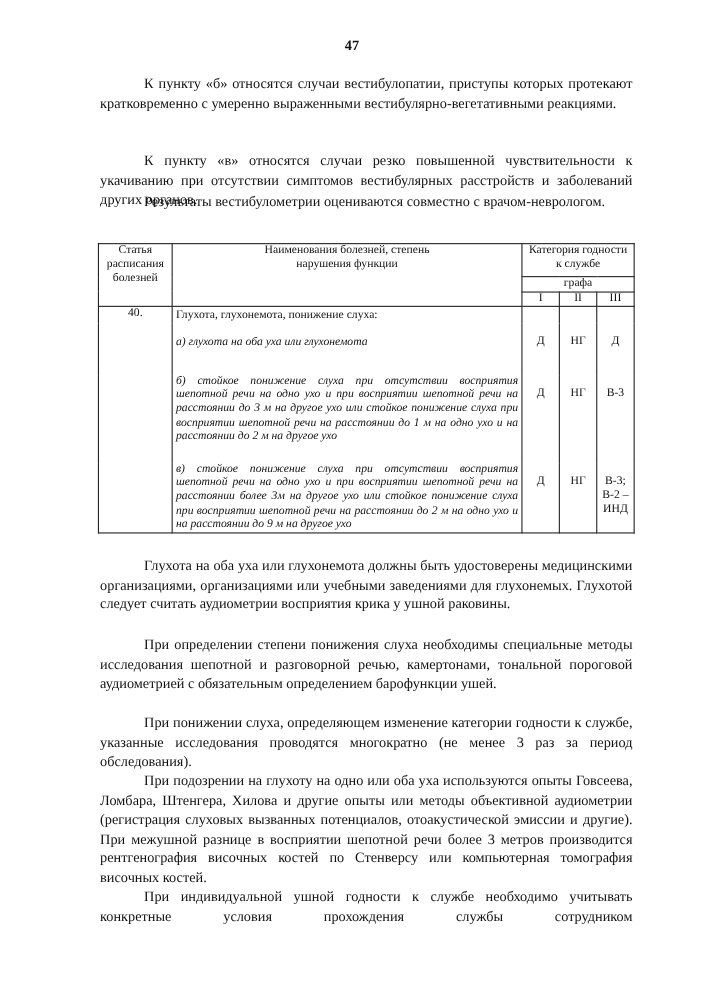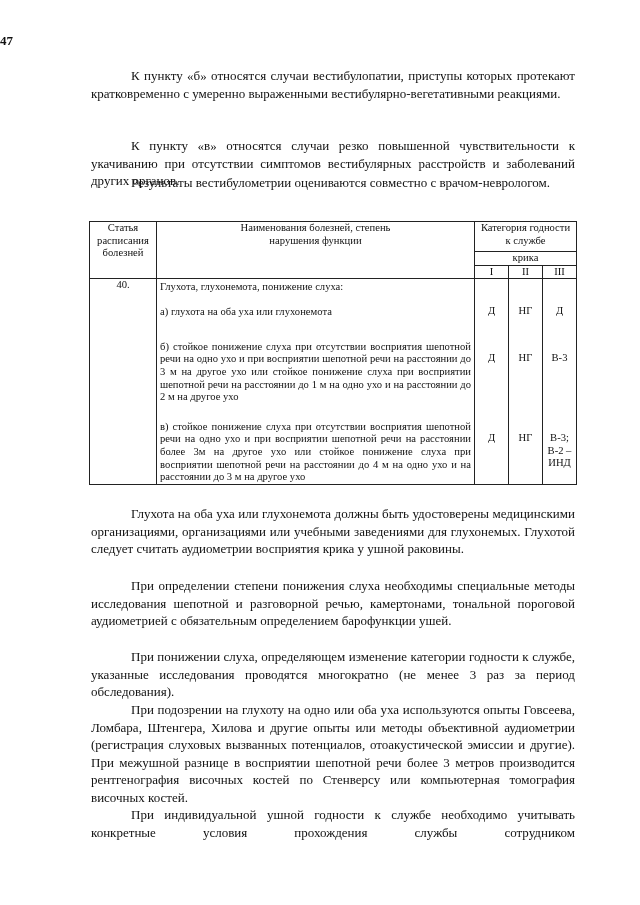--- a/index.html
+++ b/index.html
@@ -1,48 +1,48 @@
 <!DOCTYPE html>
 <html><head>
 <meta charset="utf-8">
 <style>
   html, body { margin:0; padding:0; background:#fff; }
   body { width:640px; height:905px; position:relative; overflow:hidden;
          font-family:"Liberation Serif","DejaVu Serif",serif; color:#111; }
-  .page-num { position:absolute; top:33px; left:0; width:640px; font-size:13px; font-weight:bold; }
+  .page-num { position:absolute; top:33px; left:0; width:640px; text-align:center; font-size:13px; font-weight:bold; }
   .para { position:absolute; left:91px; width:484px; font-size:13px; line-height:17.6px; text-align:justify; }
   .para .ind { display:inline-block; width:40px; }
   .para.last { text-align-last:justify; }
   table.grid { position:absolute; left:89px; top:221px; border-collapse:collapse; font-size:10.6px; line-height:12.6px;padding-left:15px; }
   table.grid td { border:1px solid #222; padding:0 3px; vertical-align:top; }
   .hc { text-align:center; }
   .col1 { width:60px; }
   .col2 { width:311px;margin-top:12px; }
   .cI,.cII,.cIII { width:27px; text-align:center; }
-  .desc { text-align:justify; }
+  .desc { text-align:justify;font-style:italic; }
   td.nb { border-top:none !important; border-bottom:none !important; }
 </style>
 </head>
 <body>
 
 <div class="page-num">47</div>
 
 <div class="para" style="top:67px"><span class="ind"></span><span>К пункту «б» относятся случаи вестибулопатии, приступы которых протекают кратковременно с умеренно выраженными вестибулярно-вегетативными реакциями.</span></div>
 <div class="para" style="top:137px"><span class="ind"></span><span>К пункту «в» относятся случаи резко повышенной чувствительности к укачиванию при отсутствии симптомов вестибулярных расстройств и заболеваний других органов.</span></div>
 <div class="para" style="top:174px"><span class="ind"></span><span>Результаты вестибулометрии оцениваются совместно с врачом-неврологом.</span></div>
 
 <table class="grid">
   <tbody>
       <tr style="height:30px">
     <td class="col1 hc" rowspan="3">Статья расписания болезней</td>
     <td class="col2 hc" rowspan="3"><span style="display:inline-block;width:160px">Наименования болезней, степень нарушения функции</span></td>
     <td class="hc" colspan="3">Категория годности к службе</td>
   </tr>
   <tr style="height:13px">
-    <td class="hc" colspan="3">крика</td>
+    <td class="hc" colspan="3">графа</td>
   </tr>
   <tr style="height:13px">
     <td class="cI">I</td>
     <td class="cII">II</td>
     <td class="cIII">III</td>
   </tr>
   <tr>
     <td class="col1 hc" rowspan="4">40.</td>
     <td class="col2 nb" style="border-top:1px solid #222 !important;padding-top:2px">Глухота, глухонемота, понижение слуха:</td>
     <td class="cI" rowspan="4" style="padding:0">
@@ -64,21 +64,21 @@
       <div>В-3; В-2 – ИНД</div>
     </td>
   </tr>
   <tr style="height:47px">
         <td class="col2 desc nb" style="padding-top:12px">а) глухота на оба уха или глухонемота</td>
       </tr>
   <tr style="height:80px">
         <td class="col2 desc nb">б) стойкое понижение слуха при отсутствии восприятия шепотной речи на одно ухо и при восприятии шепотной речи на расстоянии до 3 м на другое ухо или стойкое понижение слуха при восприятии шепотной речи на расстоянии до 1 м на одно ухо и на расстоянии до 2 м на другое ухо</td>
       </tr>
   <tr>
-        <td class="col2 desc" style="border-top:none">в) стойкое понижение слуха при отсутствии восприятия шепотной речи на одно ухо и при восприятии шепотной речи на расстоянии более 3м на другое ухо или стойкое понижение слуха при восприятии шепотной речи на расстоянии до 4 м на одно ухо и на расстоянии до 3 м на другое ухо</td>
+        <td class="col2 desc" style="border-top:none">в) стойкое понижение слуха при отсутствии восприятия шепотной речи на одно ухо и при восприятии шепотной речи на расстоянии более 3м на другое ухо или стойкое понижение слуха при восприятии шепотной речи на расстоянии до 2 м на одно ухо и на расстоянии до 9 м на другое ухо</td>
       </tr>
 </tbody>
   </table>
 
 <div class="para" style="top:505px"><span class="ind"></span><span>Глухота на оба уха или глухонемота должны быть удостоверены медицинскими организациями, организациями или учебными заведениями для глухонемых. Глухотой следует считать аудиометрии восприятия крика у ушной раковины.</span></div>
 <div class="para" style="top:577px"><span class="ind"></span><span>При определении степени понижения слуха необходимы специальные методы исследования шепотной и разговорной речью, камертонами, тональной пороговой аудиометрией с обязательным определением барофункции ушей.</span></div>
 <div class="para" style="top:648px"><span class="ind"></span><span>При понижении слуха, определяющем изменение категории годности к службе, указанные исследования проводятся многократно (не менее 3 раз за период обследования).</span></div>
 <div class="para" style="top:701px"><span class="ind"></span><span>При подозрении на глухоту на одно или оба уха используются опыты Говсеева, Ломбара, Штенгера, Хилова и другие опыты или методы объективной аудиометрии (регистрация слуховых вызванных потенциалов, отоакустической эмиссии и другие). При межушной разнице в восприятии шепотной речи более 3 метров производится рентгенография височных костей по Стенверсу или компьютерная томография височных костей.</span></div>
 <div class="para last" style="top:806px"><span class="ind"></span><span>При индивидуальной ушной годности к службе необходимо учитывать конкретные условия прохождения службы сотрудником</span></div>
 

